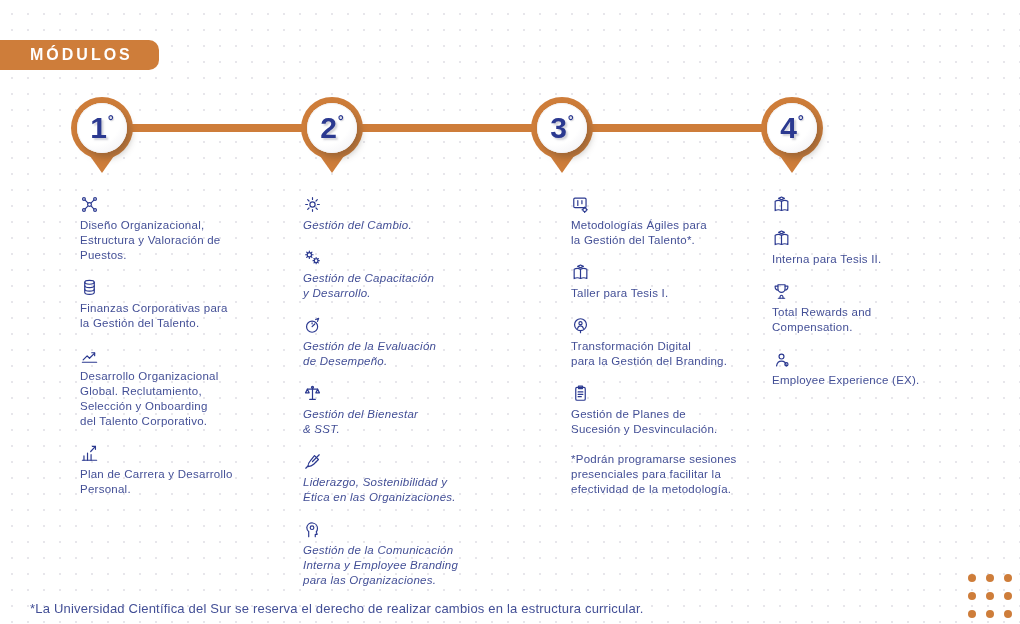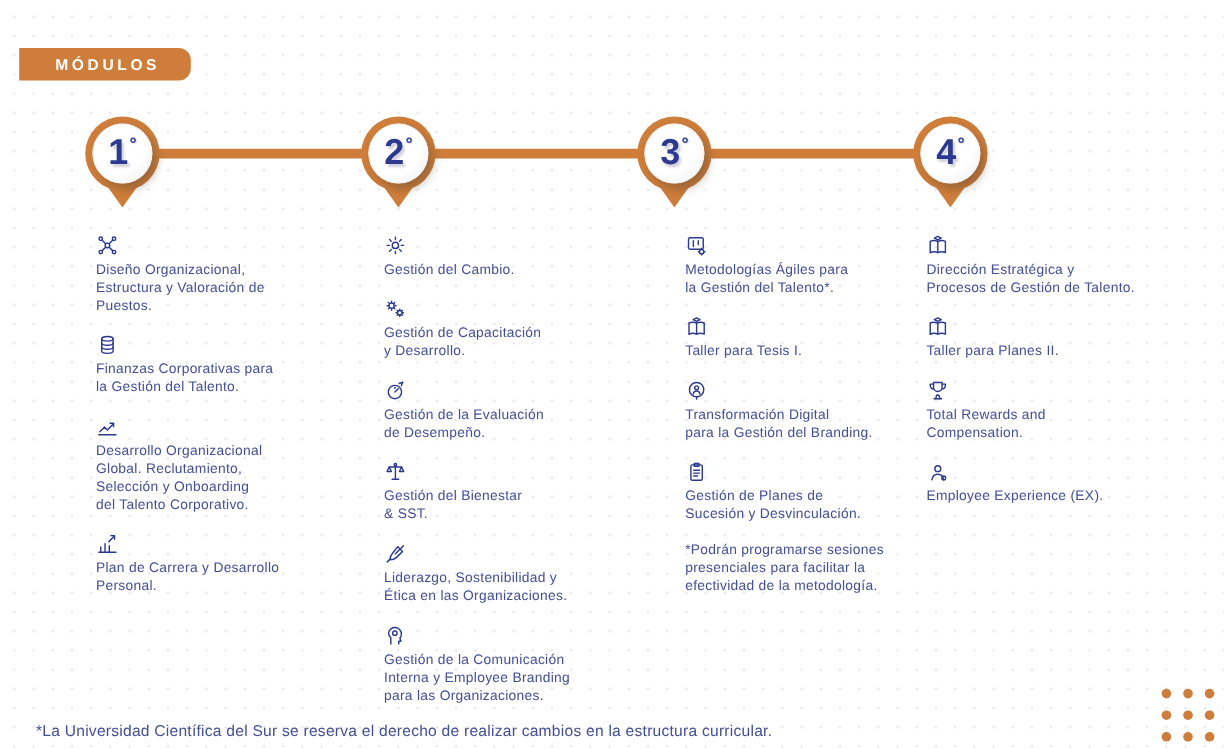--- a/index.html
+++ b/index.html
@@ -11,24 +11,24 @@
   }
   .canvas{
     position:relative;width:1020px;height:624px;
     background-color:#ffffff;
     background-image:radial-gradient(circle, #e7e6eb 1.1px, transparent 1.3px);
     background-size:16px 16px;
     background-position:4px 6px;
   }
   
   .badge{
-    position:absolute;left:16px;top:40px;
+    position:absolute;left:0;top:40px;
     background:var(--accent);
     color:#ffffff;
-    font-size:13px;font-weight:bold;letter-spacing:3px;
+    font-size:16px;font-weight:bold;letter-spacing:3px;
     padding:6px 26px 6px 30px;
     border-radius:0 10px 10px 0;
   }
   
   .timeline{position:absolute;left:0;top:0;width:1020px;height:180px;}
   .connector{
     position:absolute;left:102px;top:124px;width:690px;height:8px;
     background:var(--accent);border-radius:4px;z-index:1;
   }
   .pin{position:absolute;top:97px;width:62px;height:78px;z-index:2;}
@@ -172,21 +172,21 @@
               <path d="M3 20.5h18"></path>
               <path d="M5 20.5v-5.5M9.5 20.5v-9M14 20.5v-7"></path>
               <path d="M13.5 9.5L19.5 3"></path>
               <path d="M15.8 3h3.7v3.7"></path>
             </svg>
           </span>
           <p class="item-text">Plan de Carrera y Desarrollo
 Personal.</p>
         </div>
       </div>
-      <div class="col" style="left: 320px;">
+      <div class="col" style="left: 303px; font-style: italic;">
         <div class="mod-item">
           <span class="icon">
             <svg viewBox="0 0 24 24" fill="none" stroke="currentColor" stroke-width="1.5" stroke-linecap="round" stroke-linejoin="round">
               <circle cx="12" cy="12" r="3.3"></circle>
               <path d="M12 3.4v2.3M12 18.3v2.3M3.4 12h2.3M18.3 12h2.3M5.9 5.9l1.7 1.7M16.4 16.4l1.7 1.7M18.1 5.9l-1.7 1.7M7.6 16.4l-1.7 1.7"></path>
             </svg>
           </span>
           <p class="item-text">Gestión del Cambio.</p>
         </div>
         <div class="mod-item">
@@ -304,32 +304,30 @@
       </div>
       <div class="col" style="left: 772px;">
         <div class="mod-item">
           <span class="icon">
             <svg viewBox="0 0 24 24" fill="none" stroke="currentColor" stroke-width="1.5" stroke-linecap="round" stroke-linejoin="round">
               <path d="M4 7.8c2.4-1.1 5.5-1.1 8 .1 2.5-1.2 5.6-1.2 8-.1v11.7c-2.4-1.1-5.5-1.1-8 .1-2.5-1.2-5.6-1.2-8 .1z"></path>
               <path d="M12 7.9v11.7"></path>
               <path d="M8.4 4.3L12 2.5l3.6 1.8L12 6.1z"></path>
             </svg>
           </span>
-          <p class="item-text">Dirección Estratégica y
-Procesos de Gestión de Talento.</p>
         </div>
         <div class="mod-item">
           <span class="icon">
             <svg viewBox="0 0 24 24" fill="none" stroke="currentColor" stroke-width="1.5" stroke-linecap="round" stroke-linejoin="round">
               <path d="M4 7.8c2.4-1.1 5.5-1.1 8 .1 2.5-1.2 5.6-1.2 8-.1v11.7c-2.4-1.1-5.5-1.1-8 .1-2.5-1.2-5.6-1.2-8 .1z"></path>
               <path d="M12 7.9v11.7"></path>
               <path d="M8.4 4.3L12 2.5l3.6 1.8L12 6.1z"></path>
             </svg>
           </span>
-          <p class="item-text">Taller para Planes II.</p>
+          <p class="item-text">Interna para Tesis II.</p>
         </div>
         <div class="mod-item">
           <span class="icon">
             <svg viewBox="0 0 24 24" fill="none" stroke="currentColor" stroke-width="1.5" stroke-linecap="round" stroke-linejoin="round">
               <path d="M7.5 3.5h9v5a4.5 4.5 0 0 1-9 0z"></path>
               <path d="M7.5 5.2H4v1.5a3.5 3.5 0 0 0 3.5 3.5"></path>
               <path d="M16.5 5.2H20v1.5a3.5 3.5 0 0 1-3.5 3.5"></path>
               <path d="M10 20.5c0-2.2.8-3.8 2-3.8s2 1.6 2 3.8"></path>
               <path d="M8 20.5h8"></path>
             </svg>

